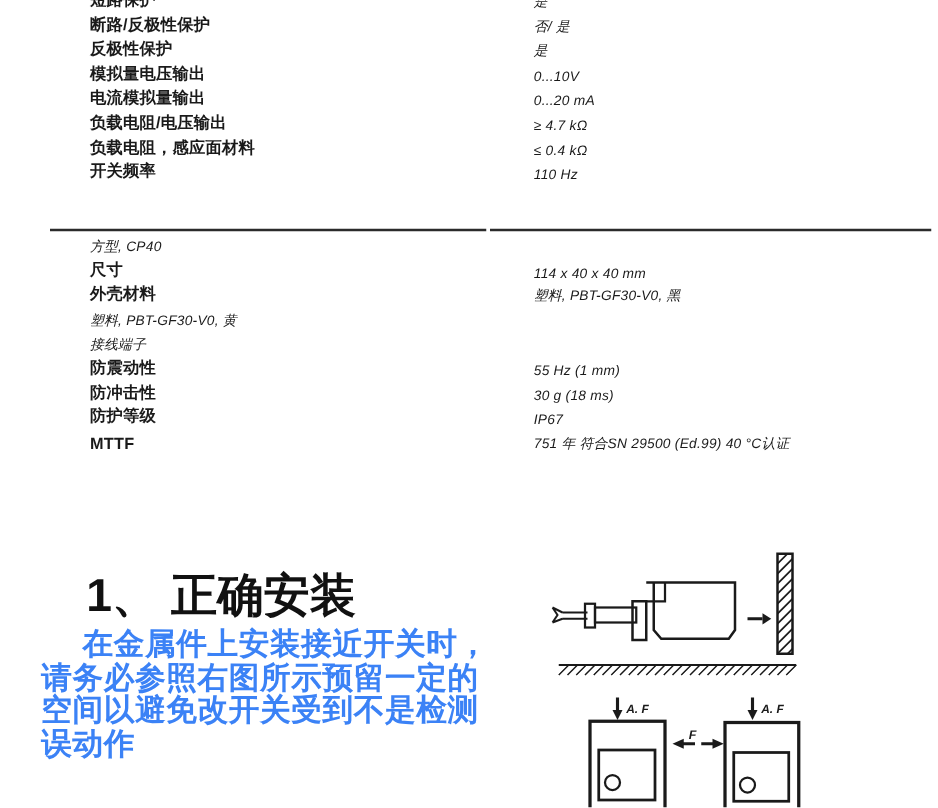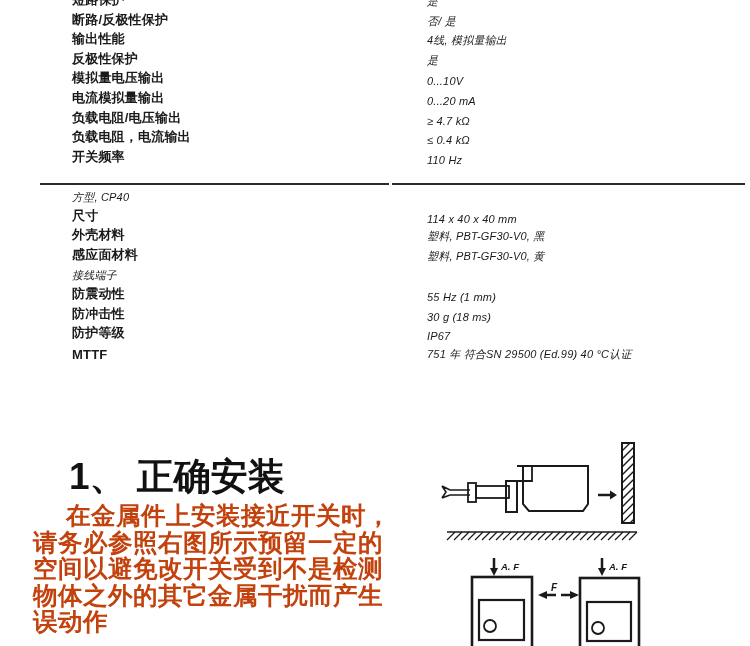--- a/index.html
+++ b/index.html
@@ -20,21 +20,21 @@
   .divider-a{position:absolute;left:40px;top:183px;width:349px;height:2px;background:#2b2b2b;}
   .divider-b{position:absolute;left:392px;top:183px;width:353px;height:2px;background:#2b2b2b;}
 
   
   .section-heading{
     position:absolute;left:69px;top:452px;font-size:37px;font-weight:700;
     white-space:nowrap;color:#111;
   }
   .section-body{position:absolute;left:33px;top:503px;width:400px;}
   .body-line{
-    font-size:24.5px;line-height:26.5px;font-weight:700;white-space:nowrap;color:#c2410c;
+    font-size:24.5px;line-height:26.5px;font-weight:700;white-space:nowrap;color:#3b82f6;
     letter-spacing:.5px;
   }
   .body-line.first{padding-left:33px;}
 
   .diagram-svg{position:absolute;left:430px;top:430px;}
   .diagram-svg text{font-family:"Liberation Sans","DejaVu Sans",sans-serif;}
 </style>
 </head>
 <body>
 
@@ -43,41 +43,37 @@
   <div class="spec-table t1">
     <div class="spec-row">
       <div class="spec-label">短路保护</div>
       <div class="spec-value">是</div>
     </div>
     <div class="spec-row">
       <div class="spec-label">断路/反极性保护</div>
       <div class="spec-value">否/ 是</div>
     </div>
     <div class="spec-row">
-      <div class="spec-label">输出性能</div>
-      <div class="spec-value">4线, 模拟量输出</div>
-    </div>
-    <div class="spec-row">
       <div class="spec-label">反极性保护</div>
       <div class="spec-value">是</div>
     </div>
     <div class="spec-row">
       <div class="spec-label">模拟量电压输出</div>
       <div class="spec-value">0...10V</div>
     </div>
     <div class="spec-row">
       <div class="spec-label">电流模拟量输出</div>
       <div class="spec-value">0...20 mA</div>
     </div>
     <div class="spec-row">
       <div class="spec-label">负载电阻/电压输出</div>
       <div class="spec-value">≥ 4.7 kΩ</div>
     </div>
     <div class="spec-row">
-      <div class="spec-label">负载电阻，电流输出</div>
+      <div class="spec-label">负载电阻，感应面材料</div>
       <div class="spec-value">≤ 0.4 kΩ</div>
     </div>
     <div class="spec-row">
       <div class="spec-label">开关频率</div>
       <div class="spec-value">110 Hz</div>
     </div>
   </div>
 
   <div class="divider-a"></div>
   <div class="divider-b"></div>
@@ -88,21 +84,20 @@
     </div>
     <div class="spec-row">
       <div class="spec-label">尺寸</div>
       <div class="spec-value">114 x 40 x 40 mm</div>
     </div>
     <div class="spec-row">
       <div class="spec-label">外壳材料</div>
       <div class="spec-value">塑料, PBT-GF30-V0, 黑</div>
     </div>
     <div class="spec-row">
-      <div class="spec-label">感应面材料</div>
       <div class="spec-value">塑料, PBT-GF30-V0, 黄</div>
     </div>
     <div class="spec-row">
       <div class="spec-value">接线端子</div>
     </div>
     <div class="spec-row">
       <div class="spec-label">防震动性</div>
       <div class="spec-value">55 Hz (1 mm)</div>
     </div>
     <div class="spec-row">
@@ -118,21 +113,20 @@
       <div class="spec-value">751 年 符合SN 29500 (Ed.99) 40 °C认证</div>
     </div>
   </div>
 
   <div class="section-heading">1、 正确安装</div>
 
   <div class="section-body">
     <div class="body-line first">在金属件上安装接近开关时，</div>
     <div class="body-line">请务必参照右图所示预留一定的</div>
     <div class="body-line">空间以避免改开关受到不是检测</div>
-    <div class="body-line">物体之外的其它金属干扰而产生</div>
     <div class="body-line">误动作</div>
   </div>
 
   <svg class="diagram-svg" width="320" height="216" viewBox="0 0 320 216">
     <defs>
       <clipPath id="plateClip">
           <rect x="192" y="13" width="12" height="80"></rect>
         </clipPath>
     </defs>
 

